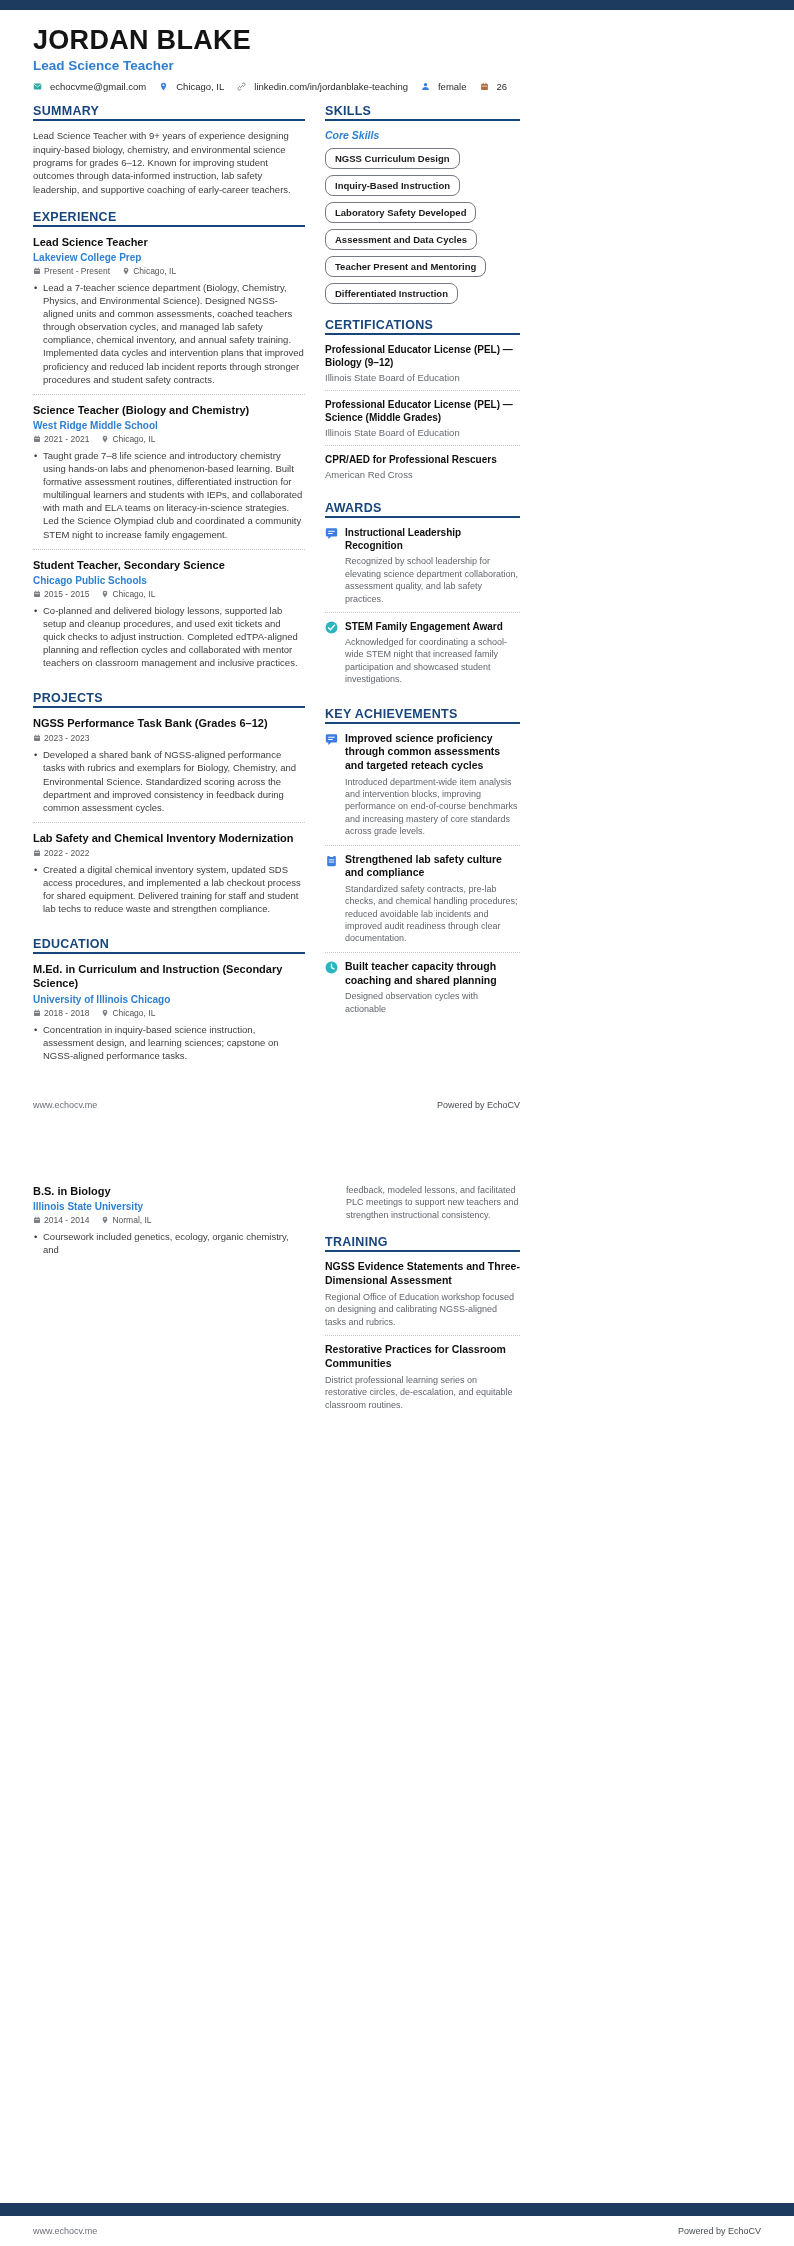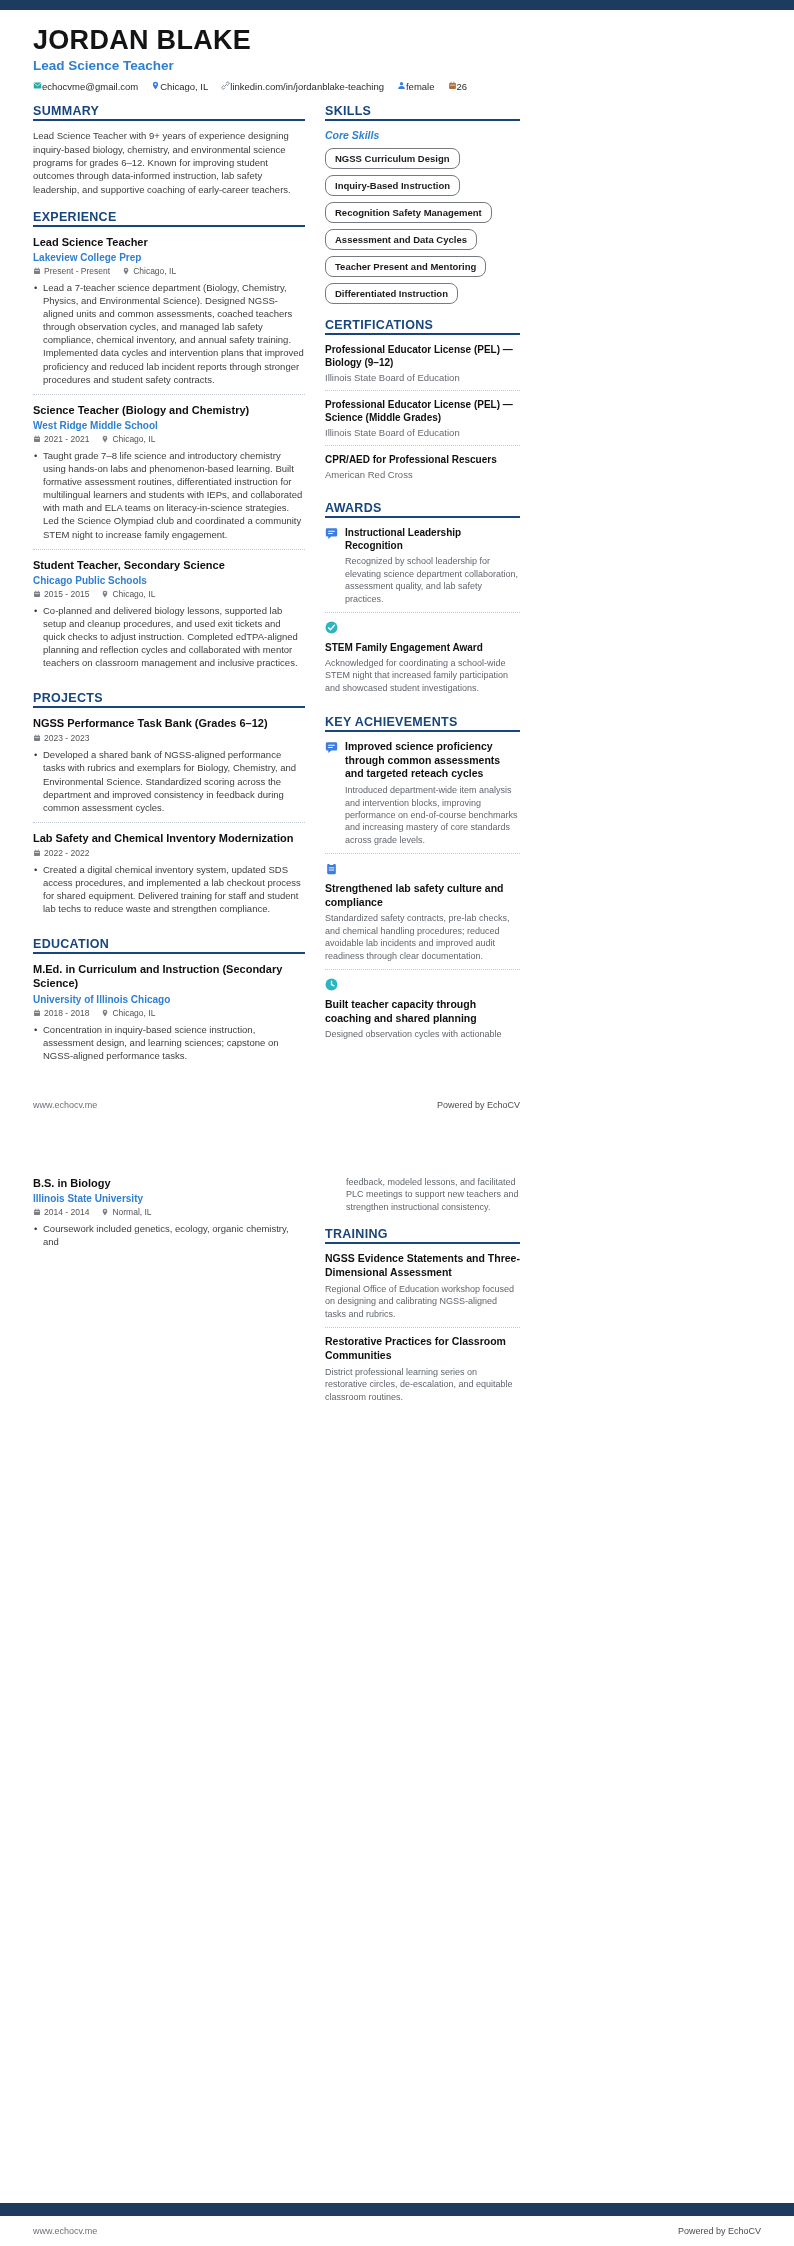--- a/index.html
+++ b/index.html
@@ -15,21 +15,21 @@
 
   .footer { position:absolute; display:flex; justify-content:space-between; align-items:center; font-size:9px; color:#6b7077; }
   .footer1 { top:1100px; left:33px; width:487px; }
   .footer2 { top:2226px; left:33px; width:728px; }
   .footer .powered { color:#474c52; }
   .footer .site { color:#6b7077; }
 
   h1.name { font-size:27px; font-weight:800; color:#141414; letter-spacing:.3px; line-height:1.05; }
   .cand-title { margin-top:4px; font-size:13.5px; font-weight:700; color:var(--accent,#2f80d0); }
   .contacts { display:flex; align-items:center; gap:13px; margin-top:8px; font-size:9.5px; color:#2a2a2a; white-space:nowrap; }
-  .contact { display:inline-flex; align-items:flex-start; gap:0; }
+  .contact { display:inline-flex; align-items:center; gap:8px; }
   .ci { width:9px; height:9px; flex:0 0 auto; display:block; }
   .ic-email { fill:#2aa9a0; }
   .ic-pin { fill:#3b7de0; }
   .ic-link { color:#78828e; }
   .ic-person { fill:#3b7de0; }
   .ic-cal { fill:#b06a3b; }
 
   .cols { display:flex; gap:20px; margin-top:12px; align-items:flex-start; }
   .col-l { flex:0 0 272px; width:272px; }
   .col-r { flex:0 0 195px; width:195px; }
@@ -56,21 +56,21 @@
   .pill { display:inline-block; border:1px solid #767b82; border-radius:8px; padding:4px 9px;
           font-size:9.5px; font-weight:600; color:#1c1c1c; background:#fff; }
 
   .cert { padding:7px 0; }
   .cert + .cert { border-top:1px dotted #c2c8cf; }
   .cert.top { padding-top:0; }
   .cert-name { font-size:10px; font-weight:700; line-height:1.3; color:#101010; }
   .cert-issuer { font-size:9.5px; color:#666b72; margin-top:3px; }
 
   .aw { display:flex; gap:7px; padding:7px 0; }
-  .aw + .aw { border-top:1px dotted #c2c8cf;flex-direction:column; }
+  .aw + .aw { border-top:1px dotted #c2c8cf; }
   .aw.top { padding-top:0; }
   .aw-icon { width:13px; height:13px; flex:0 0 13px; margin-top:1px; display:block; }
   .fill-blue { fill:var(--icon-blue,#3b7de0); }
   .fill-teal { fill:var(--teal,#2bb5c0); }
   .aw-title { font-size:10px; font-weight:700; line-height:1.3; color:#101010; }
   .ka .aw-title { font-size:10.5px; }
   .aw-desc { font-size:9px; color:#61666d; line-height:1.38; margin-top:3px; }
 
   .cont { font-size:9px; color:#61666d; line-height:1.38; padding-left:21px; }
 
@@ -278,21 +278,21 @@
         </section>
       </div>
 
       <div class="col-r">
 
         <section>
           <h2 class="sec first">SKILLS</h2>
           <div class="skill-group">Core Skills</div>
           <div class="pill-row"><span class="pill">NGSS Curriculum Design</span></div>
           <div class="pill-row"><span class="pill">Inquiry-Based Instruction</span></div>
-          <div class="pill-row"><span class="pill">Recognition Safety Management</span></div>
+          <div class="pill-row"><span class="pill">Laboratory Safety Developed</span></div>
           <div class="pill-row"><span class="pill">Assessment and Data Cycles</span></div>
           <div class="pill-row"><span class="pill">Teacher Present and Mentoring</span></div>
           <div class="pill-row"><span class="pill">Differentiated Instruction</span></div>
         </section>
 
         <section>
           <h2 class="sec">CERTIFICATIONS</h2>
           <div class="cert top">
             <div class="cert-name">Professional Educator License (PEL) — Biology (9–12)</div>
             <div class="cert-issuer">Illinois State Board of Education</div>
@@ -371,21 +371,21 @@
       </div>
     </div>
   </div>
 
   <div class="footer footer1">
     <span class="site">www.echocv.me</span>
     <span class="powered">Powered by EchoCV</span>
   </div>
 
   <div class="page2">
-    <div class="cols" style="margin-top:4px;">
+    <div class="cols" style="margin-top:12px;">
 
       <div class="col-l">
         <article class="item top">
           <h3 class="jtitle">B.S. in Biology</h3>
           <div class="jcompany">Illinois State University</div>
           <div class="jmeta">
             <span class="mi">
               <svg class="ci" viewBox="0 0 24 24">
                   <rect x="3" y="5" width="18" height="16" rx="2"></rect>
                   <rect x="7" y="2" width="2.5" height="5"></rect>

